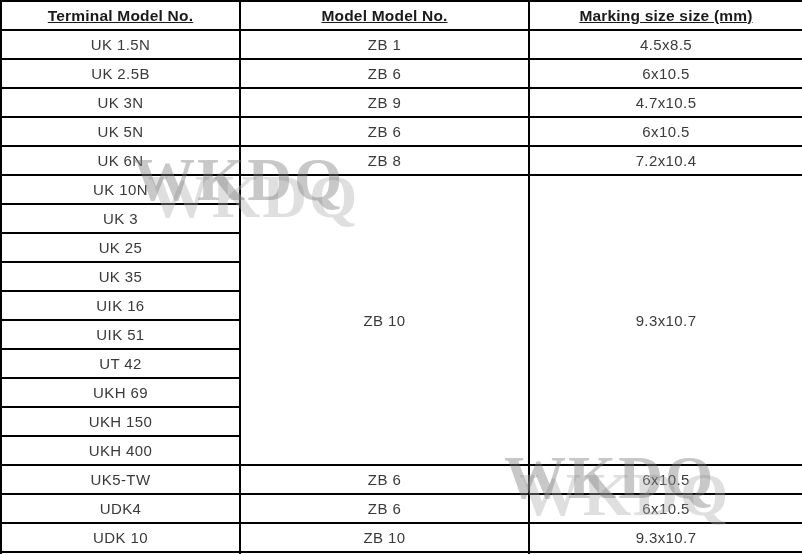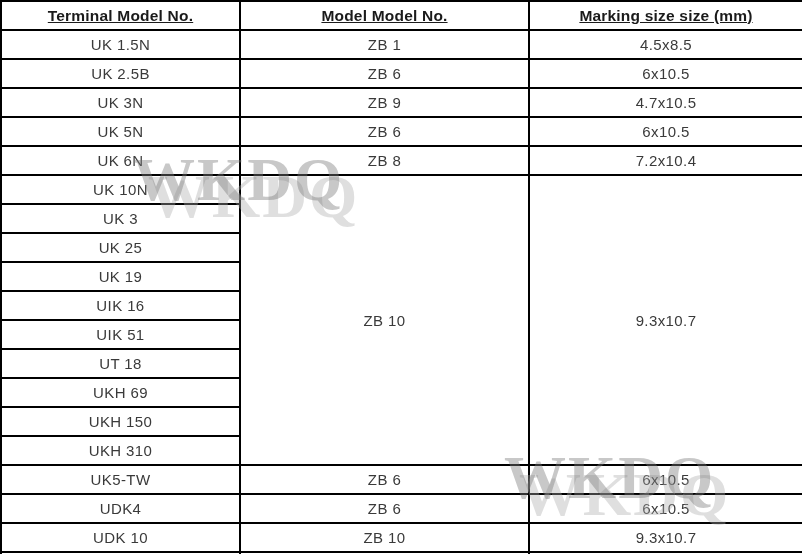--- a/index.html
+++ b/index.html
@@ -124,39 +124,39 @@
           <td rowspan="10">ZB 10</td>
           <td rowspan="10">9.3x10.7</td>
         </tr>
         <tr>
           <td>UK 3</td>
         </tr>
         <tr>
           <td>UK 25</td>
         </tr>
         <tr>
-          <td>UK 19</td>
+          <td>UK 35</td>
         </tr>
         <tr>
           <td>UIK 16</td>
         </tr>
         <tr>
           <td>UIK 51</td>
         </tr>
         <tr>
-          <td>UT 18</td>
+          <td>UT 42</td>
         </tr>
         <tr>
           <td>UKH 69</td>
         </tr>
         <tr>
           <td>UKH 150</td>
         </tr>
         <tr>
-          <td>UKH 310</td>
+          <td>UKH 400</td>
         </tr>
         <tr>
           <td>UK5-TW</td>
           <td>ZB 6</td>
           <td>6x10.5</td>
         </tr>
         <tr>
           <td>UDK4</td>
           <td>ZB 6</td>
           <td>6x10.5</td>

